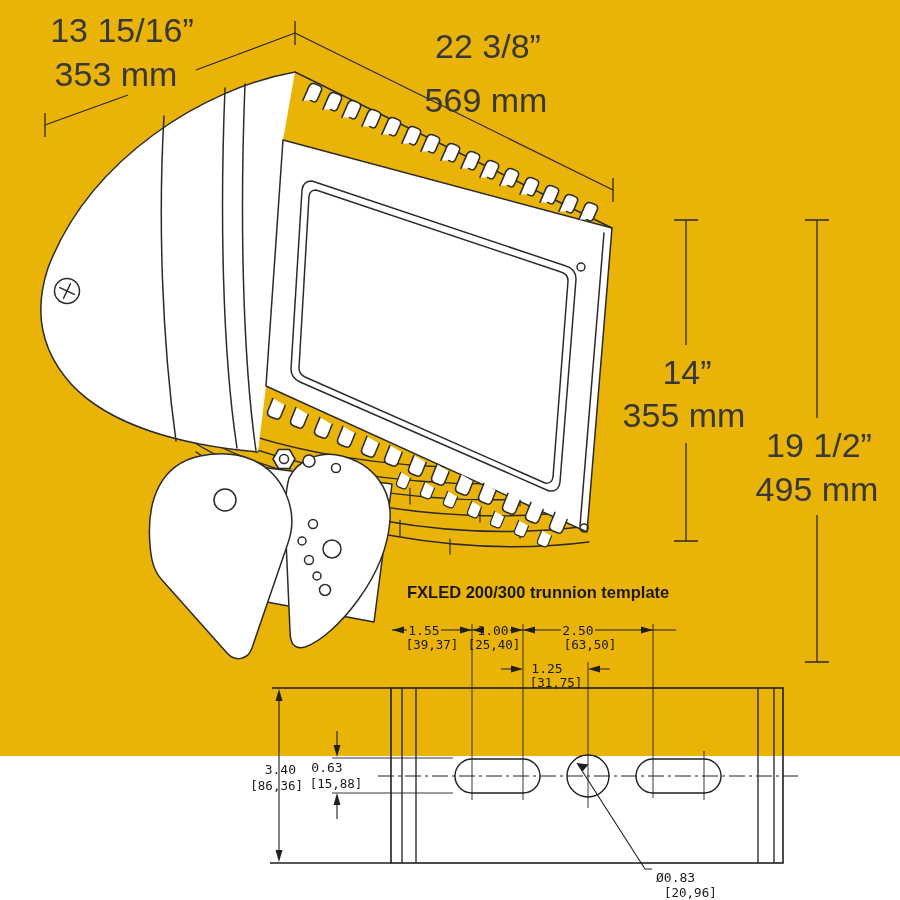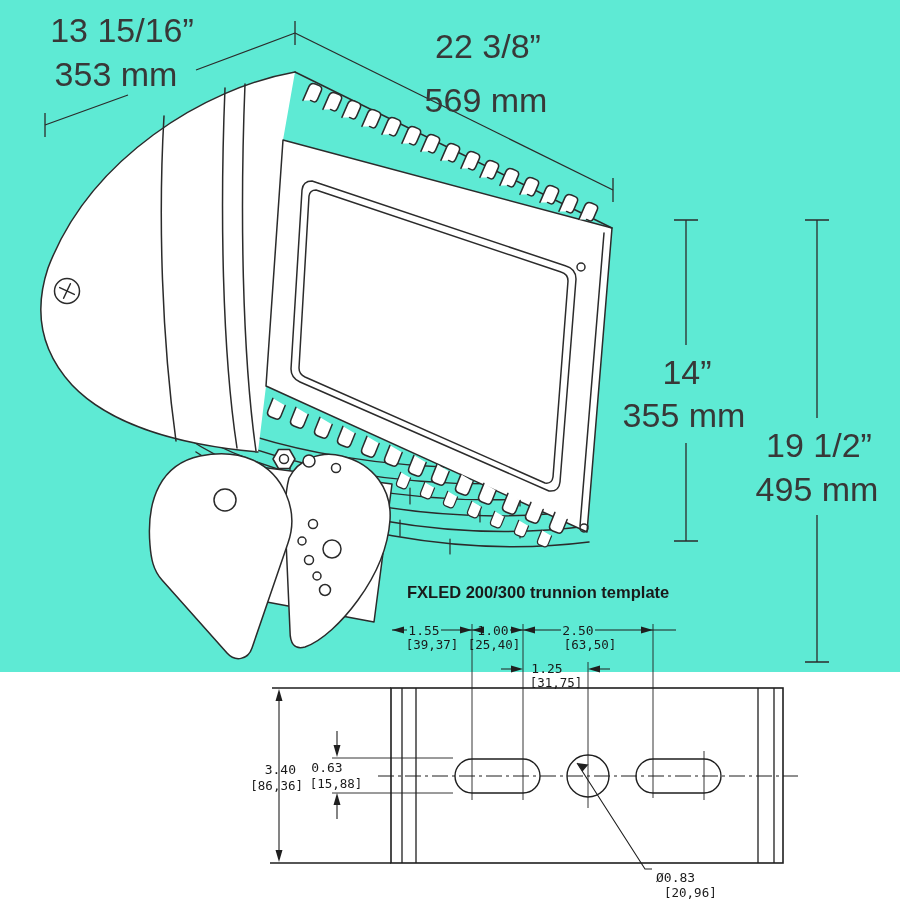--- a/index.html
+++ b/index.html
@@ -1,16 +1,16 @@
 <!DOCTYPE html>
 <html><head>
 <meta charset="utf-8">
 <style>
   html,body{margin:0;padding:0;background:#ffffff;width:900px;height:900px;overflow:hidden;}
-  #stage{width:900px;height:672px;position:relative;background:#5eead4;}
+  #stage{width:900px;height:756px;position:relative;background:#eab308;}
   svg{display:block;}
   .dim-big{font-family:"Liberation Sans",sans-serif;font-size:34px;}
   .cad{font-family:"DejaVu Sans Mono",monospace;font-size:13px;}
   .cad-s{font-family:"DejaVu Sans Mono",monospace;font-size:12.5px;}
   .tmpl-title{font-family:"Liberation Sans",sans-serif;font-size:16.5px;font-weight:700;}
 </style>
 </head>
 <body>
 
 <div id="stage">

